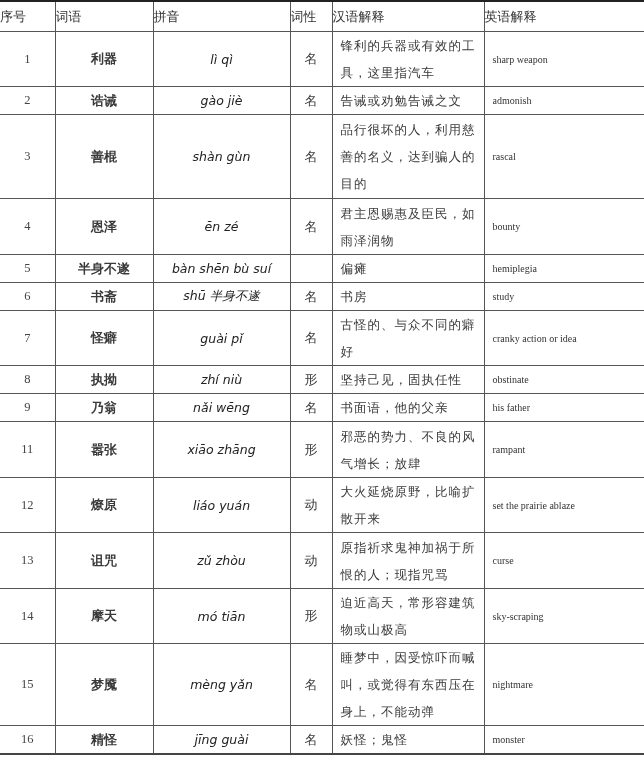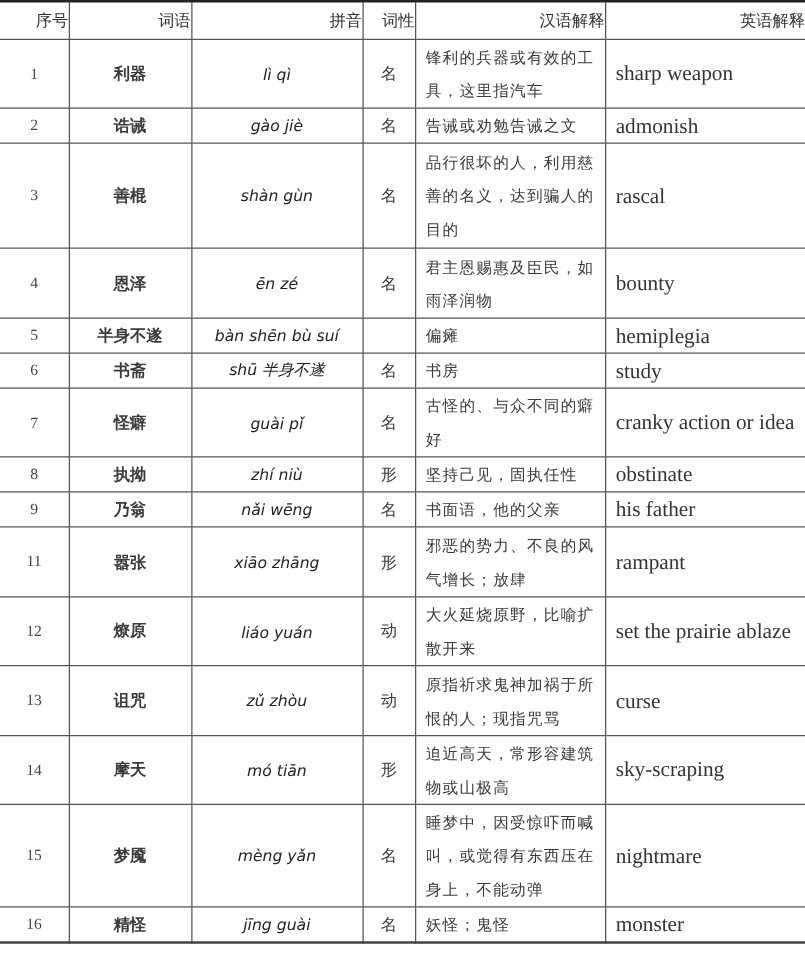--- a/index.html
+++ b/index.html
@@ -18,30 +18,30 @@
   table.vocab th, table.vocab td {
     border:1px solid #555;
     padding:0;
     vertical-align:middle;
   }
   table.vocab tr > *:first-child { border-left:none; }
   table.vocab tr > *:last-child { border-right:none; }
   table.vocab th {
     font-weight:normal;
     height:29px;
-    text-align:right;
+    text-align:left;
     font-size:13px;
     color:#333;
   }
   .c-no { text-align:center; font-family:"Liberation Serif", serif; font-size:12.5px; color:#444; }
   .c-word { text-align:center; font-size:13px;font-weight:bold; }
   .c-pinyin { text-align:center; font-family:"DejaVu Sans", sans-serif; font-size:12.5px; color:#222;font-style:italic; }
   .c-pos { text-align:center; font-size:13px; }
   .c-cn { text-align:left; padding:0 6px 0 8px !important; font-size:12.5px; line-height:27px; letter-spacing:1px; }
-  .c-en { text-align:left; padding:0 8px !important; font-family:"Liberation Serif", serif; font-size:17px; color:#333; }
+  .c-en { text-align:left; padding:0 8px !important; font-family:"Liberation Serif", serif; font-size:10px; color:#333; }
 </style>
 </head>
 <body>
 
 <table class="vocab">
   <colgroup>
     <col style="width:55px">
     <col style="width:98px">
     <col style="width:137px">
     <col style="width:42px">

